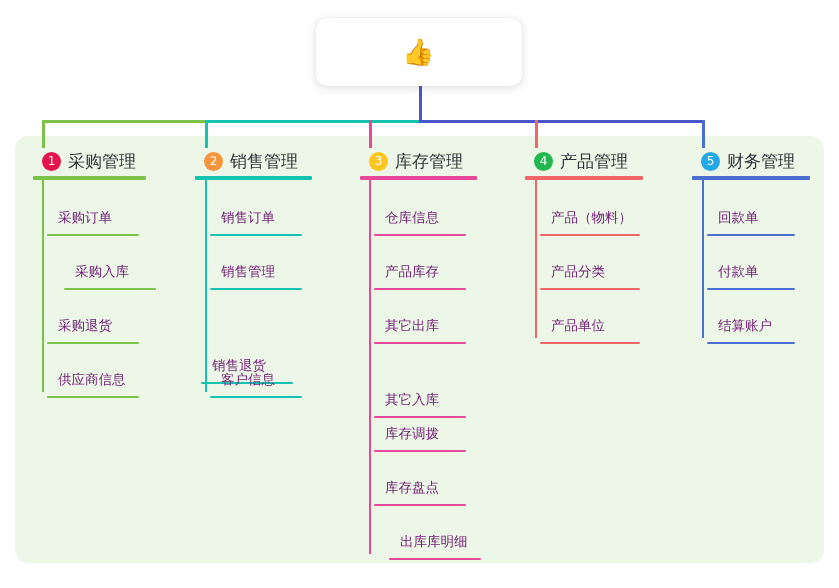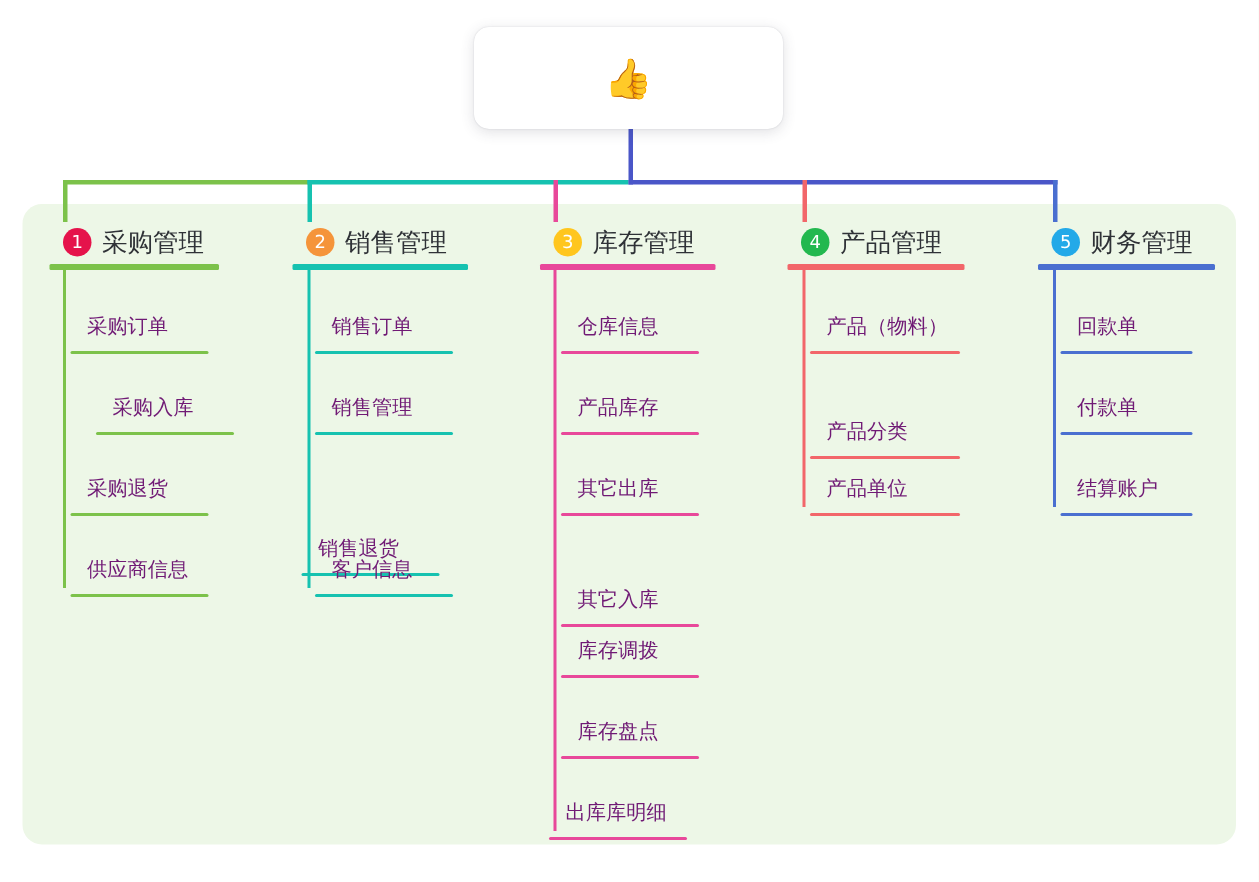--- a/index.html
+++ b/index.html
@@ -215,37 +215,37 @@
         <div class="leaf-rule" style="width: 92px; background: rgb(232, 72, 154);"></div>
       </div>
       <div class="leaf" style="left: 369px; top: 398px; width: 102px;">
         <span class="leaf-label">库存调拨</span>
         <div class="leaf-rule" style="width: 92px; background: rgb(232, 72, 154);"></div>
       </div>
       <div class="leaf" style="left: 369px; top: 452px; width: 102px;">
         <span class="leaf-label">库存盘点</span>
         <div class="leaf-rule" style="width: 92px; background: rgb(232, 72, 154);"></div>
       </div>
-      <div class="leaf" style="left: 361px; top: 506px; width: 102px;">
+      <div class="leaf" style="left: 384px; top: 506px; width: 102px;">
         <span class="leaf-label">出库库明细</span>
         <div class="leaf-rule" style="width: 92px; background: rgb(232, 72, 154);"></div>
       </div>
     </div>
     <div class="col" style="left: 0px; top: 0px;">
       <div class="col-head" style="position: absolute; left: 530px; top: 148px;">
         <span class="badge" style="background: rgb(35, 184, 79);">4</span>
         <span class="col-title">产品管理</span>
       </div>
       <div class="head-rule" style="left: 525px; top: 176px; width: 118px; background: rgb(242, 102, 106);"></div>
       <div class="spine" style="left: 535px; top: 176px; height: 162px; background: rgb(242, 102, 106);"></div>
       <div class="leaf" style="left: 535px; top: 182px; width: 110px;">
         <span class="leaf-label">产品（物料）</span>
         <div class="leaf-rule" style="width: 100px; background: rgb(242, 102, 106);"></div>
       </div>
-      <div class="leaf" style="left: 535px; top: 252px; width: 110px;">
+      <div class="leaf" style="left: 535px; top: 236px; width: 110px;">
         <span class="leaf-label">产品分类</span>
         <div class="leaf-rule" style="width: 100px; background: rgb(242, 102, 106);"></div>
       </div>
       <div class="leaf" style="left: 535px; top: 290px; width: 110px;">
         <span class="leaf-label">产品单位</span>
         <div class="leaf-rule" style="width: 100px; background: rgb(242, 102, 106);"></div>
       </div>
     </div>
     <div class="col" style="left: 0px; top: 0px;">
       <div class="col-head" style="position: absolute; left: 697px; top: 148px;">

